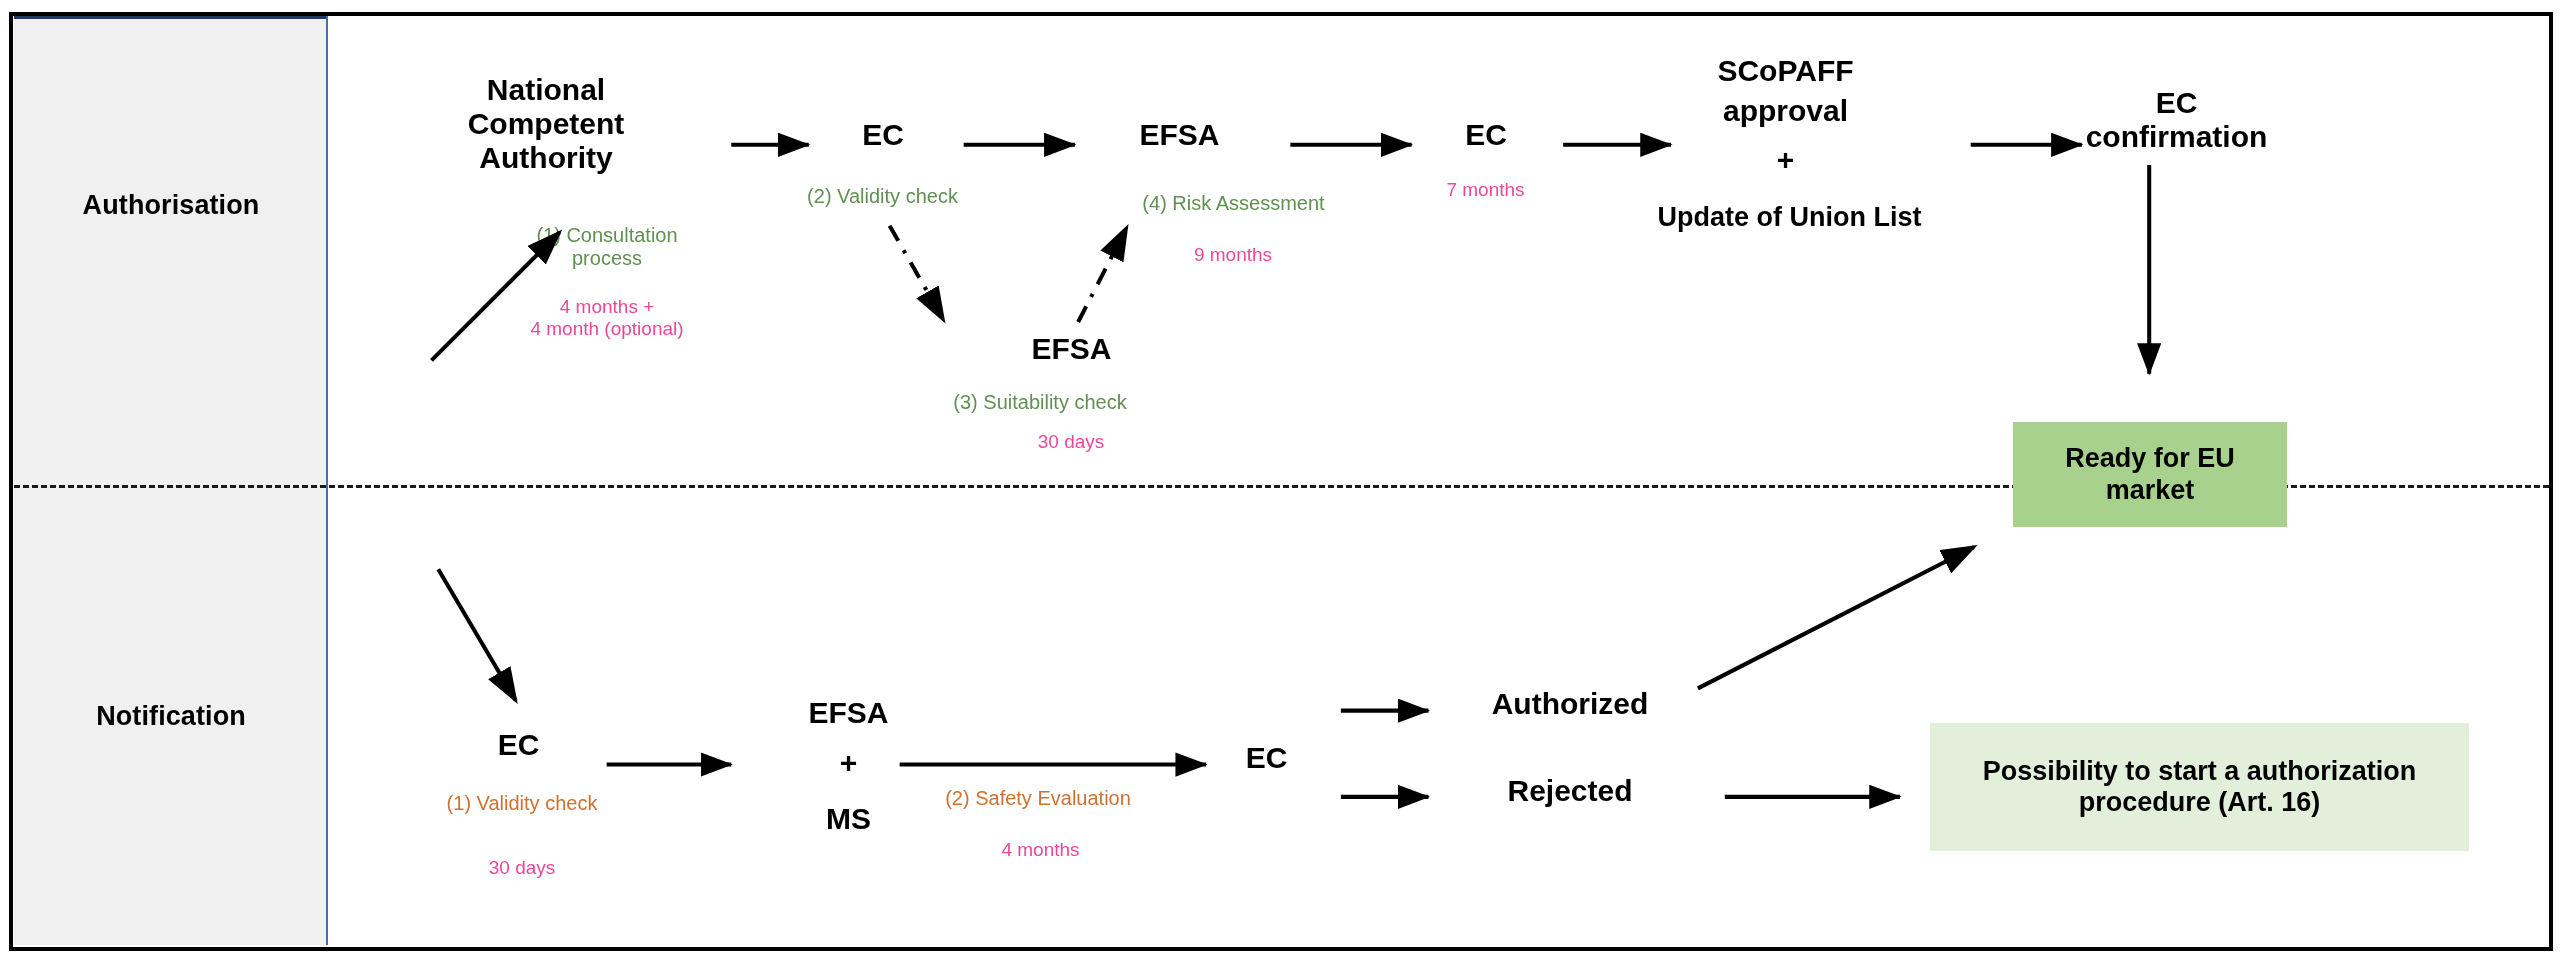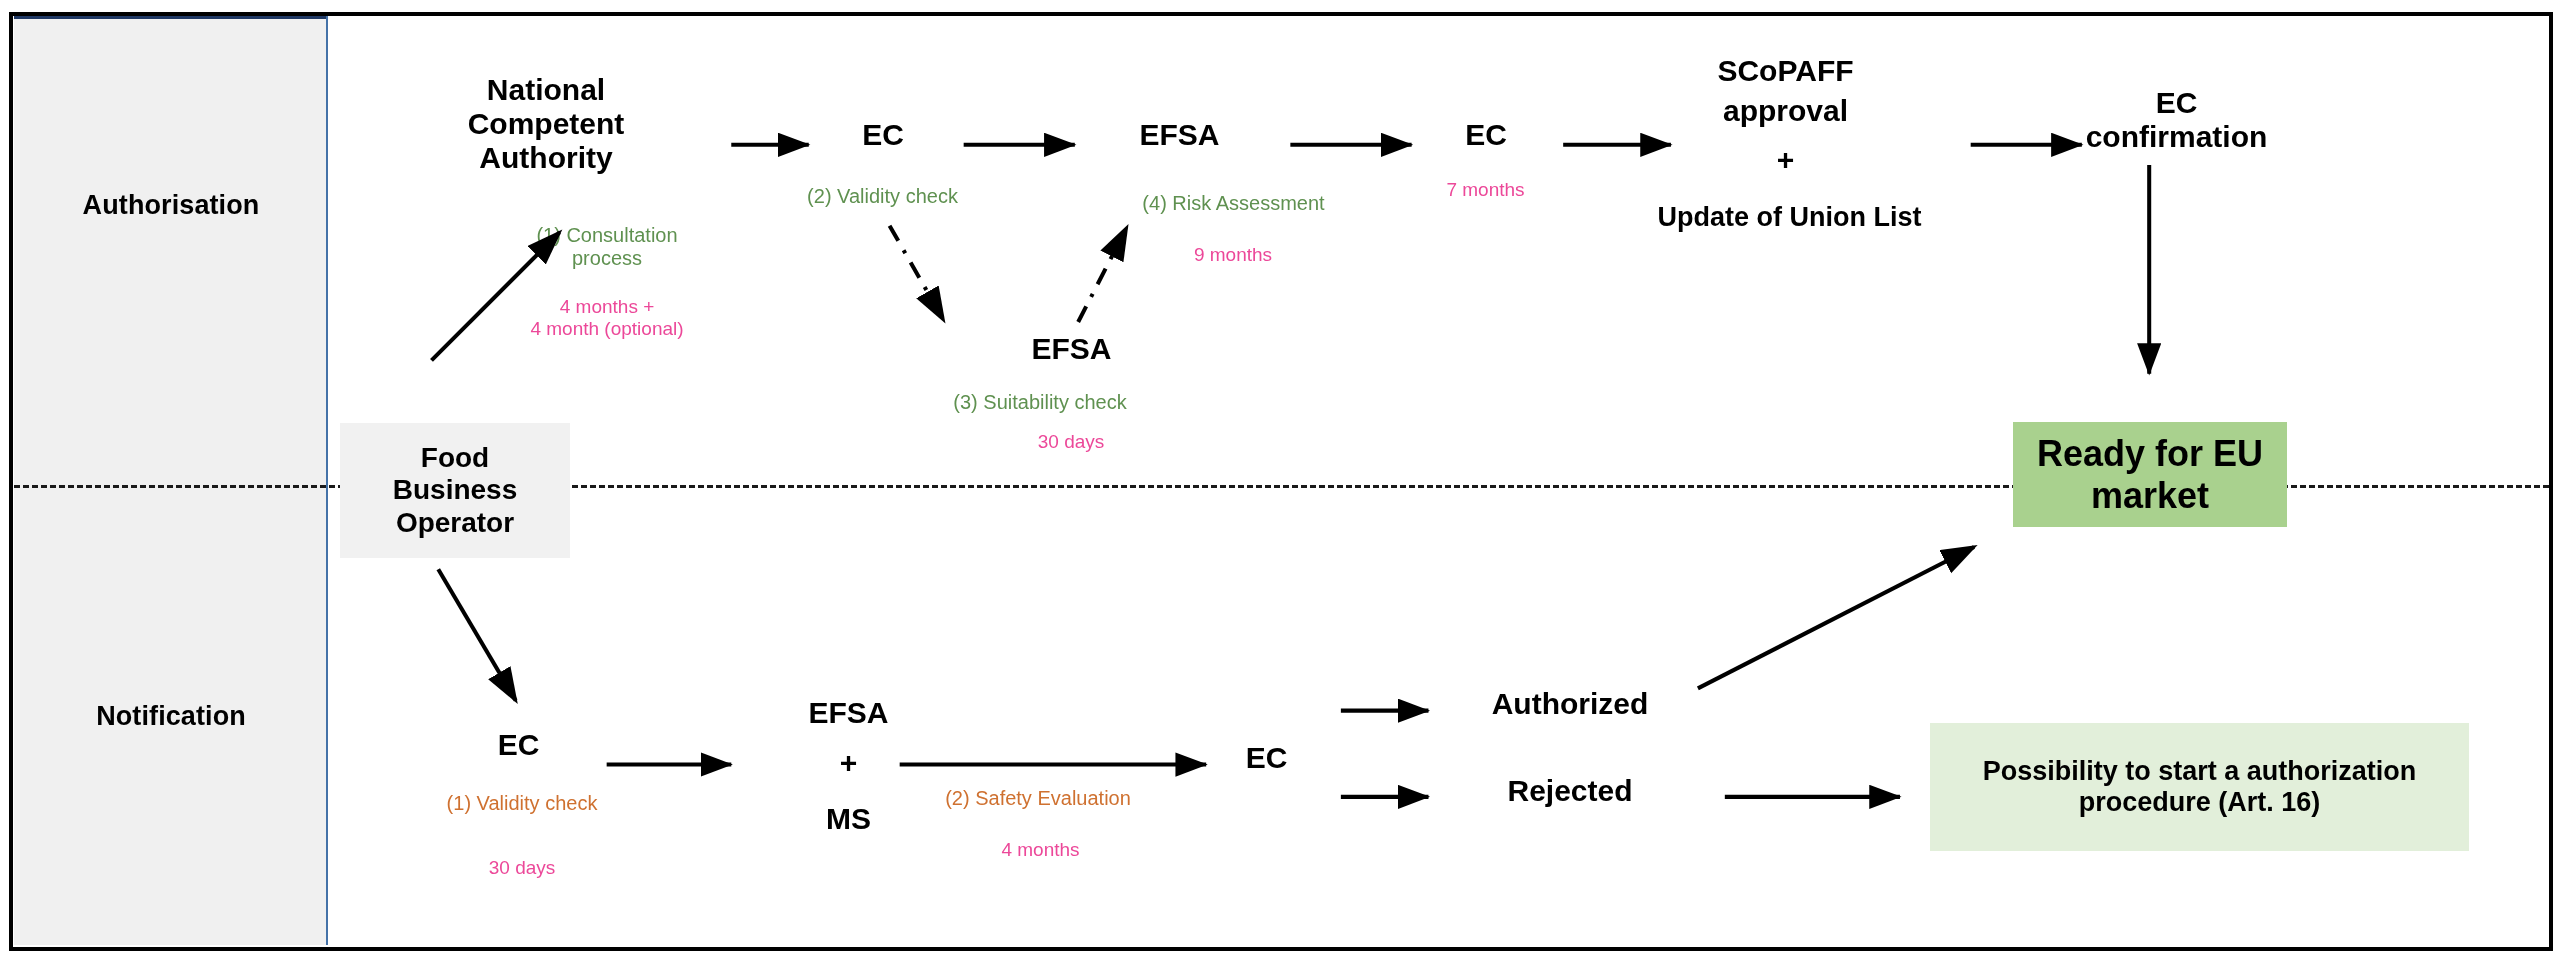--- a/index.html
+++ b/index.html
@@ -30,21 +30,21 @@
   .t30{font-size:20px;}
   .t28{font-size:19px;}
   .green{color:#5f9150;font-weight:normal;}
   .orange{color:#cf7130;font-weight:normal;}
   .grey-note{color:#ec4899;font-weight:normal;}
 
   
   .box{position:absolute;box-sizing:border-box;display:flex;align-items:center;
        justify-content:center;text-align:center;font-weight:bold;line-height:1.16;}
   #fbo-box{left:340px;top:423px;width:230px;height:135px;background:#f1f1f1;font-size:28px;}
-  #ready-box{left:2013px;top:422px;width:274px;height:105px;background:#a9d18e;font-size:36px;}
+  #ready-box{left:2013px;top:422px;width:274px;height:105px;background:#a9d18e;font-size:27px;}
   #possibility-box{left:1930px;top:723px;width:539px;height:128px;background:#e2efda;font-size:27px;padding:0 12px;}
 
   
   #arrows{position:absolute;left:0;top:0;width:2576px;height:972px;pointer-events:none;}
 </style>
 </head>
 <body>
 
 <div id="canvas">
 
@@ -92,23 +92,20 @@
   <div class="node b t44" style="left:1671px;top:94px;width:229px;">approval</div>
   <div class="node b t44" style="left:1671px;top:143px;width:229px;">+</div>
   <div class="node b t40" style="left:1621px;top:202px;width:337px;">Update of Union List</div>
 
   <div class="node b t44" style="left:2062px;top:86px;width:229px;white-space:pre-line;">EC
 confirmation</div>
 
   <div class="box" id="ready-box" style="white-space:pre-line;">Ready for EU
 market</div>
 
-  <div class="box" id="fbo-box" style="white-space:pre-line;">Food
-Business
-Operator</div>
 
   <div class="node b t44" style="left:458px;top:728px;width:121px;">EC</div>
 
   <div class="node t30 orange" style="left:414px;top:792px;width:216px;">(1) Validity check</div>
 
   <div class="node t28 grey-note" style="left:431px;top:857px;width:182px;">30 days</div>
 
   <div class="node b t44" style="left:761px;top:696px;width:175px;">EFSA</div>
   <div class="node b t44" style="left:761px;top:746px;width:175px;">+</div>
   <div class="node b t44" style="left:761px;top:802px;width:175px;">MS</div>

